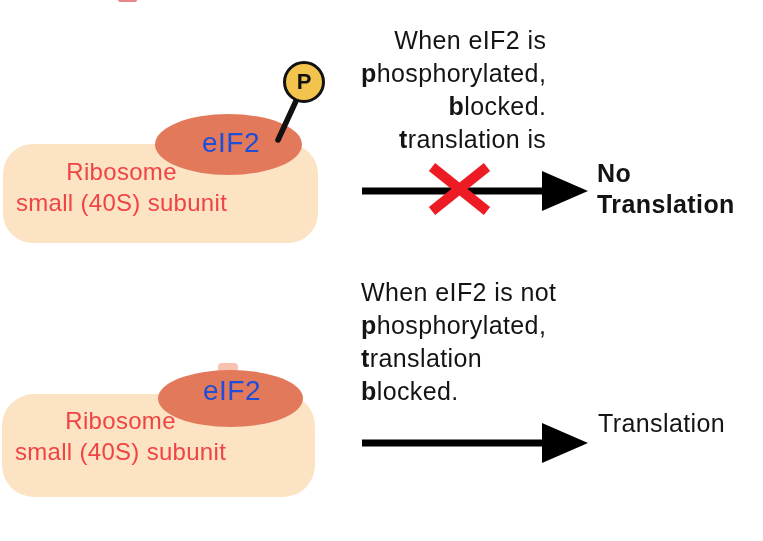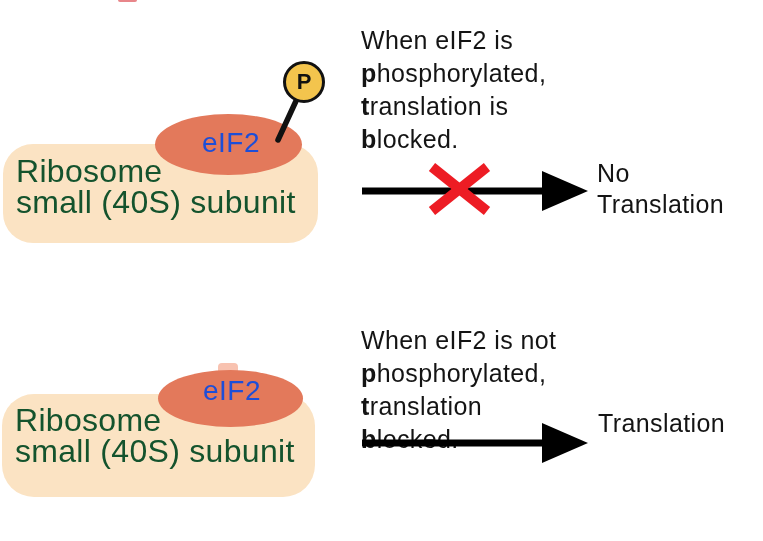--- a/index.html
+++ b/index.html
@@ -7,47 +7,47 @@
     position:relative;width:763px;height:541px;background:#ffffff;
     overflow:hidden;font-family:"Liberation Sans",sans-serif;color:#111;
   }
   .abs{position:absolute;}
   
   .top-sliver{left:118px;top:0;width:19px;height:2px;background:#e8868a;border-radius:0 0 2px 2px;}
   
   .ribosome{background:#fbe3c3;}
   .ribosome.top{left:3px;top:144px;width:315px;height:99px;border-radius:30px;}
   .ribosome.bottom{left:2px;top:394px;width:313px;height:103px;border-radius:32px;}
-  .ribosome-label{font-size:32px;line-height:31px;letter-spacing:.3px;color:#14532d;white-space:nowrap;}
+  .ribosome-label{font-size:24px;line-height:31px;letter-spacing:.3px;color:#ef4444;white-space:nowrap;text-align:center;}
   .ribosome-label.top{left:16px;top:156px;}
   .ribosome-label.bottom{left:15px;top:405px;}
   
   .eif2{background:#e3795b;border-radius:50%;}
   .eif2.top{left:155px;top:114px;width:147px;height:61px;}
   .eif2.bottom{left:158px;top:370px;width:145px;height:57px;}
   .eif2-label{font-size:28px;line-height:30px;letter-spacing:.5px;color:#1d4ed8;white-space:nowrap;}
   .eif2-label.top{left:202px;top:128px;}
   .eif2-label.bottom{left:203px;top:376px;}
   
   .site-notch{left:218px;top:363px;width:20px;height:14px;background:#f8c2b0;border-radius:4px 4px 0 0;}
   
   .p-circle{
     left:283px;top:61px;width:42px;height:42px;box-sizing:border-box;
     background:#f3c44d;border:3px solid #111;border-radius:50%;
     display:flex;align-items:center;justify-content:center;
     font-size:22px;font-weight:bold;color:#111;
   }
   
   .annotation{font-size:25px;line-height:33px;letter-spacing:.4px;color:#141414;white-space:nowrap;}
-  .annotation.top{left:361px;top:24px;}
-  .annotation.bottom{left:361px;top:276px;margin-top:48px;}
+  .annotation.top{left:361px;top:24px;text-align:right;}
+  .annotation.bottom{left:361px;top:276px;}
   .fl-bold::first-letter{font-weight:bold;}
   
   .result{font-size:25px;line-height:31px;letter-spacing:.4px;color:#141414;white-space:nowrap;}
-  .result.top{left:597px;top:158px;}
+  .result.top{left:597px;top:158px;font-weight:bold;}
   .result.bottom{left:598px;top:408px;}
   svg{display:block;}
 </style>
 </head>
 <body>
 
 <div id="canvas">
 
   <div class="abs top-sliver"></div>
 
@@ -64,22 +64,22 @@
     <line x1="26" y1="6" x2="8" y2="45" stroke="#111111" stroke-width="5.5" stroke-linecap="round"></line>
   </svg>
 
   <div class="abs p-circle">
     <span>P</span>
   </div>
 
   <div class="abs annotation top">
     <div>When eIF2 is</div>
     <div class="fl-bold">phosphorylated,</div>
+    <div class="fl-bold">blocked.</div>
     <div class="fl-bold">translation is</div>
-    <div class="fl-bold">blocked.</div>
   </div>
 
   <svg class="abs" style="left:358px;top:158px;" width="236" height="64" viewBox="0 0 236 64">
     <line x1="4" y1="33" x2="190" y2="33" stroke="#000000" stroke-width="7"></line>
     <polygon points="184,13 230,33 184,53" fill="#000000"></polygon>
     <line x1="74" y1="9" x2="129" y2="53" stroke-width="10" stroke-linecap="butt" stroke="#ed1c24"></line>
     <line x1="129" y1="9" x2="74" y2="53" stroke-width="10" stroke-linecap="butt" stroke="#ed1c24"></line>
   </svg>
 
   <div class="abs result top">

